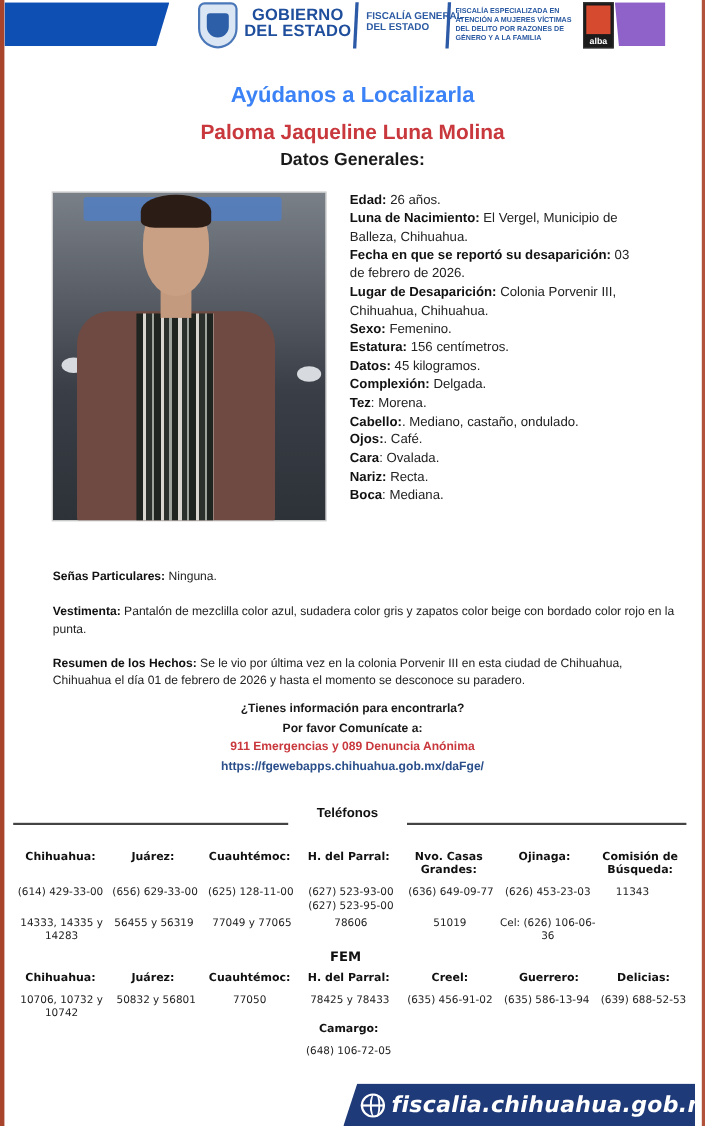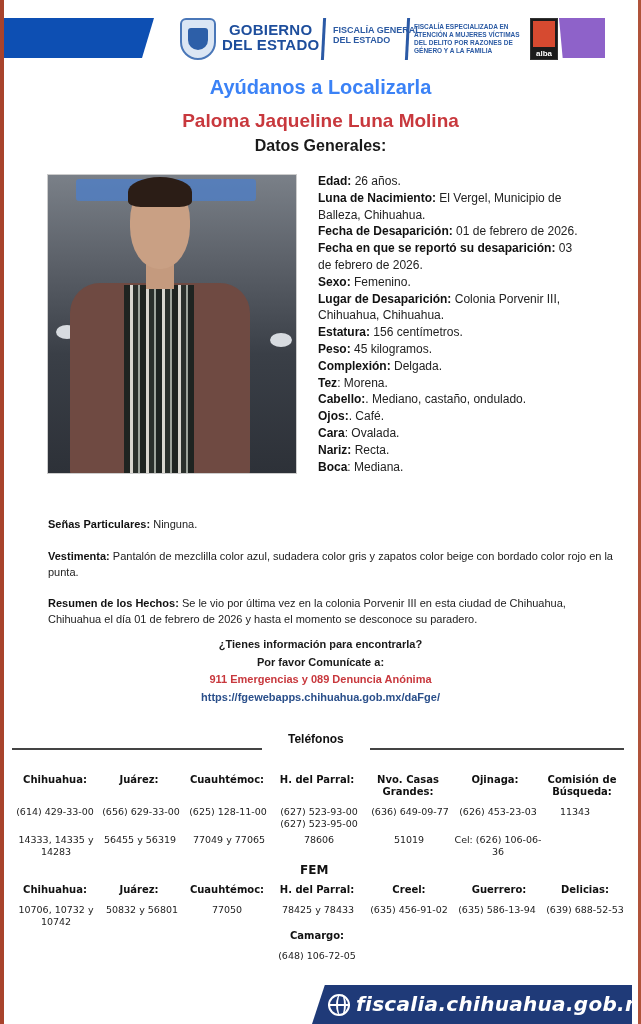--- a/index.html
+++ b/index.html
@@ -3,21 +3,21 @@
 <meta charset="utf-8">
 <style>
   * { box-sizing: border-box; margin: 0; padding: 0; }
   html, body { width: 641px; height: 1024px; overflow: hidden; background: #ffffff; }
   body { font-family: "Liberation Sans", "DejaVu Sans", sans-serif; color: #1a1a1a; position: relative; }
 
   .frame-left { position: absolute; left: 0; top: 0; width: 4px; height: 1024px; background: #a8432c; }
   .frame-right { position: absolute; right: 0; top: 0; width: 3px; height: 1024px; background: #b0533a; }
 
   
-  .header { position: absolute; top: 18px; left: 0; width: 611px; height: 42px; }
+  .header { position: absolute; top: 2px; left: 0; width: 611px; height: 42px; }
   .blue-bar { position: absolute; left: 4px; top: 0; width: 150px; height: 40px; background: #0d4fb3;
     clip-path: polygon(0 0, 100% 0, 92% 100%, 0 100%); }
   .purple-bar { position: absolute; right: 6px; top: 0; width: 46px; height: 40px; background: #8e62c9;
     clip-path: polygon(0 0, 100% 0, 100% 100%, 8% 100%); }
   .shield { position: absolute; left: 180px; top: 0; width: 36px; height: 42px; border-radius: 6px 6px 18px 18px;
     background: #dbe6f4; border: 2px solid #4a77b8; }
   .shield-inner { position: absolute; left: 6px; top: 8px; width: 20px; height: 22px; background: #2d5fa8; border-radius: 3px 3px 10px 10px; }
   .gob-text { position: absolute; left: 222px; top: 4px; font-weight: bold; font-size: 15px; line-height: 15px; color: #1e4e9c; text-align: center; letter-spacing: 0.2px; }
   .divider-v { position: absolute; top: 0; width: 3px; height: 42px; background: #2c5aa6; transform: skewX(-3deg); }
   .fisc-text { position: absolute; left: 333px; top: 7px; font-size: 9px; line-height: 10px; color: #2b5aa3; font-weight: bold; font-family: "Liberation Sans", sans-serif; }
@@ -112,26 +112,25 @@
   <div class="person-jacket"></div>
   <div class="person-shirt"></div>
   <div class="person-neck"></div>
   <div class="person-head"></div>
   <div class="person-hair"></div>
 </div>
 
 <div class="details">
   <div class="row"><b>Edad:</b><span> 26 años.</span></div>
   <div class="row"><b>Luna de Nacimiento:</b><span> El Vergel, Municipio de Balleza, Chihuahua.</span></div>
-  <div class="row"><b>Fecha de Desaparición:</b><span> 01 de febrero de 2026.</span></div>
   <div class="row"><b>Fecha en que se reportó su desaparición:</b><span> 03 de febrero de 2026.</span></div>
+  <div class="row"><b>Lugar de Desaparición:</b><span> Colonia Porvenir III, Chihuahua, Chihuahua.</span></div>
   <div class="row"><b>Sexo:</b><span> Femenino.</span></div>
-  <div class="row"><b>Lugar de Desaparición:</b><span> Colonia Porvenir III, Chihuahua, Chihuahua.</span></div>
   <div class="row"><b>Estatura:</b><span> 156 centímetros.</span></div>
-  <div class="row"><b>Peso:</b><span> 45 kilogramos.</span></div>
+  <div class="row"><b>Datos:</b><span> 45 kilogramos.</span></div>
   <div class="row"><b>Complexión:</b><span> Delgada.</span></div>
   <div class="row"><b>Tez</b><span>: Morena.</span></div>
   <div class="row"><b>Cabello:</b><span>. Mediano, castaño, ondulado.</span></div>
   <div class="row"><b>Ojos:</b><span>. Café.</span></div>
   <div class="row"><b>Cara</b><span>: Ovalada.</span></div>
   <div class="row"><b>Nariz:</b><span> Recta.</span></div>
   <div class="row"><b>Boca</b><span>: Mediana.</span></div>
 </div>
 
 <div class="para" style="top:516px"><b>Señas Particulares:</b><span> Ninguna.</span></div>

